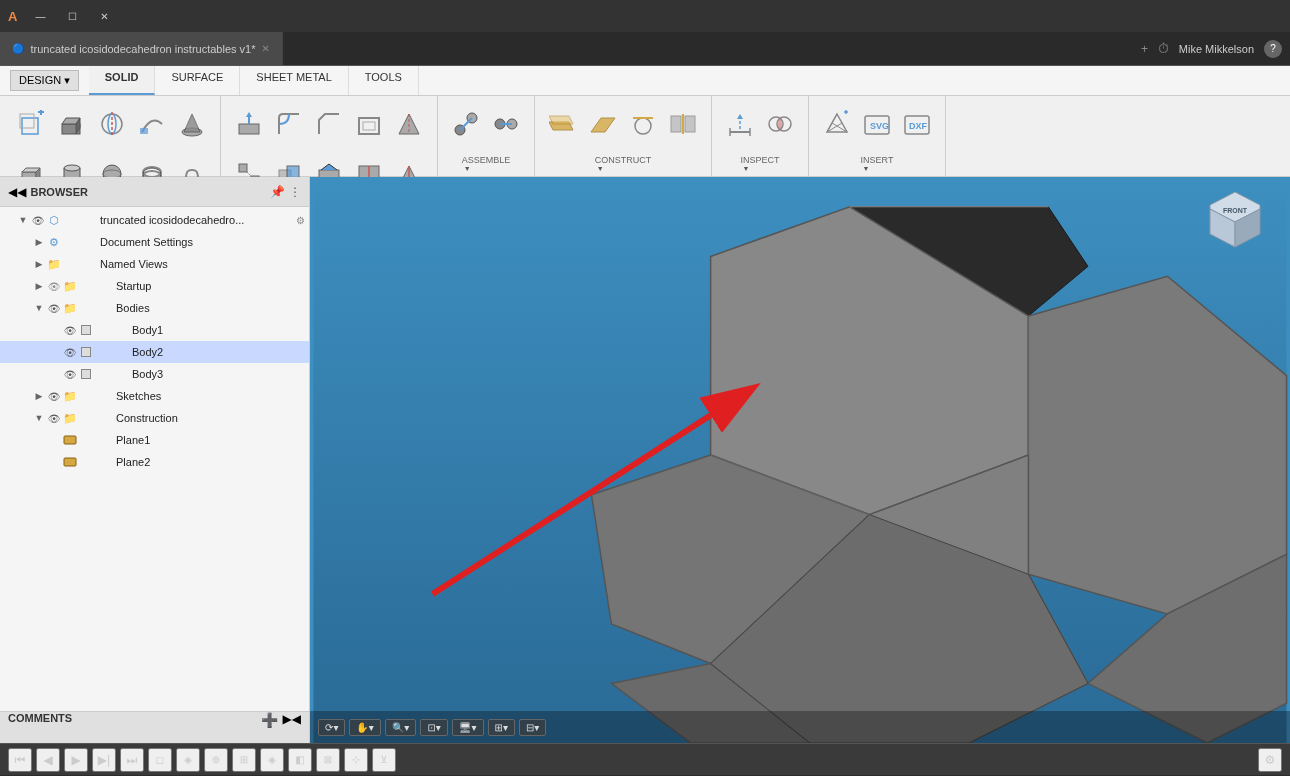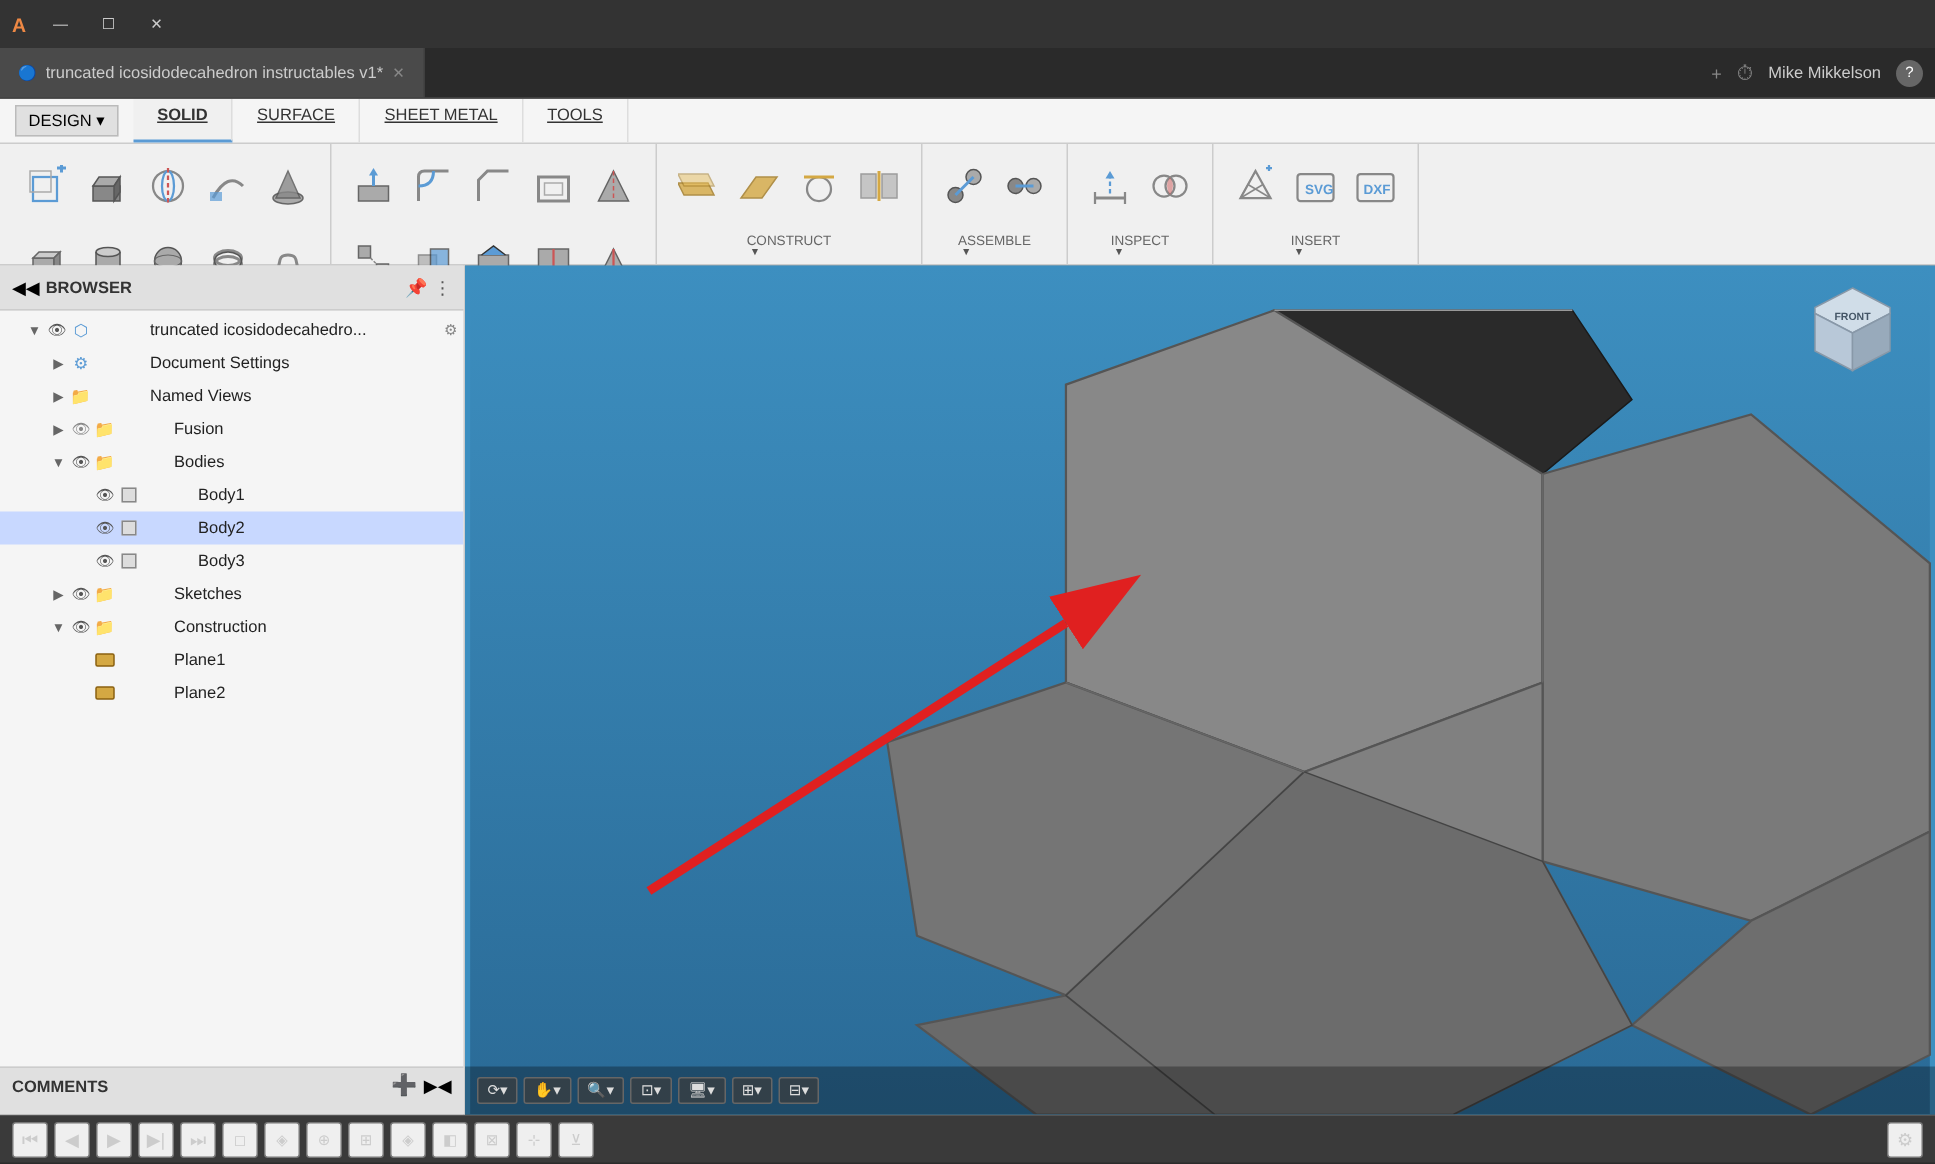--- a/index.html
+++ b/index.html
@@ -57,21 +57,20 @@
       font-size: 9px; color: #333; gap: 2px;
     }
     .ribbon-btn.active { background: #5b9bd5; border-radius: 3px; color: white; }
     .ribbon-icon { width: 28px; height: 28px; display: flex; align-items: center; justify-content: center; font-size: 16px; }
     .tab-nav {
       display: flex; border-bottom: 1px solid #ccc; background: #f5f5f5;
     }
     .tab-nav-item {
       padding: 5px 16px; font-size: 11px; cursor: pointer; color: #333;
       border-right: 1px solid #ddd;
-      text-decoration: underline;
     }
     .tab-nav-item.active { background: #f0f0f0; border-bottom: 2px solid #5b9bd5; font-weight: bold; }
     .ribbon-dropdown { display: flex; align-items: center; font-size: 9px; color: #555; }
     .ribbon-dropdown::after { content: "▼"; font-size: 7px; margin-left: 2px; }
 
     
     #main { display: flex; width: 100%; height: calc(776px - 32px - 34px - 112px - 32px); }
 
     
     #sidebar {
@@ -104,21 +103,21 @@
       font-size: 11px; flex-shrink: 0; margin-right: 2px;
     }
     .tree-label { font-size: 11px; color: #222; white-space: nowrap; padding-left: 36px; }
     .folder-icon { color: #888; }
     .component-icon { color: #5b9bd5; }
     .body-icon { color: #888; border: 1px solid #888; width: 10px; height: 10px; background: #ddd; }
 
     
     #comments-bar {
       height: 32px; background: #e0e0e0; border-top: 1px solid #ccc;
-      display: flex; align-items: flex-end; padding: 12px 8px; gap: 4px;
+      display: flex; align-items: flex-start; padding: 0 8px; gap: 4px;
     }
     .comments-title { font-size: 11px; font-weight: bold; color: #333; text-transform: uppercase; flex: 1; }
 
     
     #viewport {
       flex: 1; background: #3d8fc0; position: relative; overflow: hidden;
     }
     #viewport-canvas {
       width: 100%; height: 100%; position: relative;
     }
@@ -379,20 +378,46 @@
       <div class="ribbon-group-label">
         <span>MODIFY</span> <span class="ribbon-dropdown"></span>
       </div>
     </div>
 
     <div class="ribbon-group">
       <div class="ribbon-tools">
         <button class="ribbon-btn">
           <div class="ribbon-icon">
             <svg width="28" height="28" viewBox="0 0 28 28">
+              <circle cx="8" cy="20" r="5" fill="#888" stroke="#555" stroke-width="1"></circle>
+              <circle cx="20" cy="8" r="5" fill="#aaa" stroke="#555" stroke-width="1"></circle>
+              <line x1="8" y1="20" x2="20" y2="8" stroke="#5b9bd5" stroke-width="2"></line>
+            </svg>
+          </div>
+        </button>
+        <button class="ribbon-btn">
+          <div class="ribbon-icon">
+            <svg width="28" height="28" viewBox="0 0 28 28">
+              <circle cx="8" cy="14" r="5" fill="#888" stroke="#555" stroke-width="1"></circle>
+              <circle cx="20" cy="14" r="5" fill="#aaa" stroke="#555" stroke-width="1"></circle>
+              <line x1="8" y1="14" x2="20" y2="14" stroke="#5b9bd5" stroke-width="2"></line>
+            </svg>
+          </div>
+        </button>
+      </div>
+      <div class="ribbon-group-label">
+        <span>ASSEMBLE</span> <span class="ribbon-dropdown"></span>
+      </div>
+    </div>
+
+    <div class="ribbon-group">
+      <div class="ribbon-tools">
+        <button class="ribbon-btn">
+          <div class="ribbon-icon">
+            <svg width="28" height="28" viewBox="0 0 28 28">
               <parallelogram></parallelogram>
               <polygon points="4,20 24,20 20,12 0,12" fill="#d4a843" stroke="#a07820" stroke-width="1" opacity="0.8"></polygon>
               <polygon points="4,14 24,14 20,6 0,6" fill="#e8c060" stroke="#a07820" stroke-width="1" opacity="0.5"></polygon>
             </svg>
           </div>
         </button>
         <button class="ribbon-btn">
           <div class="ribbon-icon">
             <svg width="28" height="28" viewBox="0 0 28 28">
               <polygon points="2,22 16,22 26,8 12,8" fill="#d4a843" stroke="#a07820" stroke-width="1" opacity="0.8"></polygon>
@@ -412,46 +437,20 @@
             <svg width="28" height="28" viewBox="0 0 28 28">
               <rect x="2" y="6" width="10" height="16" fill="#aaa" stroke="#666" stroke-width="1" opacity="0.6"></rect>
               <rect x="16" y="6" width="10" height="16" fill="#aaa" stroke="#666" stroke-width="1" opacity="0.6"></rect>
               <line x1="14" y1="4" x2="14" y2="24" stroke="#d4a843" stroke-width="2"></line>
             </svg>
           </div>
         </button>
       </div>
       <div class="ribbon-group-label">
         <span>CONSTRUCT</span> <span class="ribbon-dropdown"></span>
-      </div>
-    </div>
-
-    <div class="ribbon-group">
-      <div class="ribbon-tools">
-        <button class="ribbon-btn">
-          <div class="ribbon-icon">
-            <svg width="28" height="28" viewBox="0 0 28 28">
-              <circle cx="8" cy="20" r="5" fill="#888" stroke="#555" stroke-width="1"></circle>
-              <circle cx="20" cy="8" r="5" fill="#aaa" stroke="#555" stroke-width="1"></circle>
-              <line x1="8" y1="20" x2="20" y2="8" stroke="#5b9bd5" stroke-width="2"></line>
-            </svg>
-          </div>
-        </button>
-        <button class="ribbon-btn">
-          <div class="ribbon-icon">
-            <svg width="28" height="28" viewBox="0 0 28 28">
-              <circle cx="8" cy="14" r="5" fill="#888" stroke="#555" stroke-width="1"></circle>
-              <circle cx="20" cy="14" r="5" fill="#aaa" stroke="#555" stroke-width="1"></circle>
-              <line x1="8" y1="14" x2="20" y2="14" stroke="#5b9bd5" stroke-width="2"></line>
-            </svg>
-          </div>
-        </button>
-      </div>
-      <div class="ribbon-group-label">
-        <span>ASSEMBLE</span> <span class="ribbon-dropdown"></span>
       </div>
     </div>
 
     <div class="ribbon-group">
       <div class="ribbon-tools">
         <button class="ribbon-btn">
           <div class="ribbon-icon">
             <svg width="28" height="28" viewBox="0 0 28 28">
               <line x1="4" y1="22" x2="24" y2="22" stroke="#888" stroke-width="2"></line>
               <line x1="4" y1="18" x2="4" y2="26" stroke="#888" stroke-width="1.5"></line>
@@ -550,21 +549,21 @@
         <div class="tree-icon folder-icon">📁</div>
         <span class="tree-label">Named Views</span>
       </div>
 
       <div class="tree-item">
         <div class="tree-indent"></div>
         <div class="tree-indent"></div>
         <div class="tree-expand">▶</div>
         <div class="tree-eye" style="color:#888;">👁</div>
         <div class="tree-icon folder-icon">📁</div>
-        <span class="tree-label">Fusion</span>
+        <span class="tree-label">Startup</span>
       </div>
 
       <div class="tree-item">
         <div class="tree-indent"></div>
         <div class="tree-indent"></div>
         <div class="tree-expand">▼</div>
         <div class="tree-eye">👁</div>
         <div class="tree-icon folder-icon">📁</div>
         <span class="tree-label">Bodies</span>
       </div>

